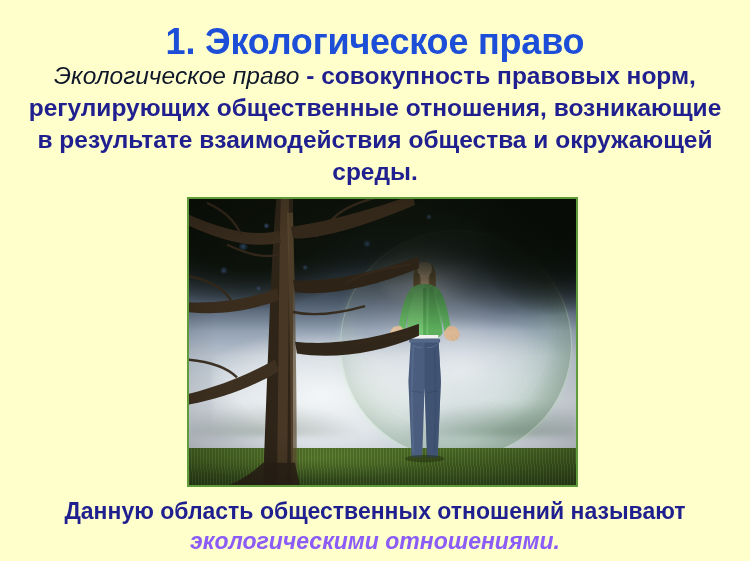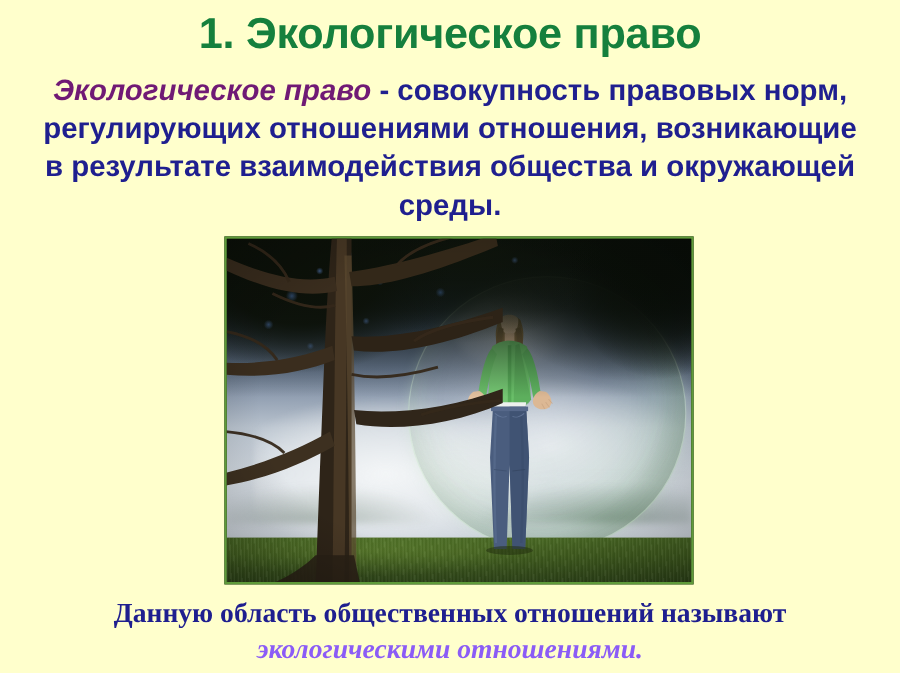--- a/index.html
+++ b/index.html
@@ -19,48 +19,48 @@
     position: relative;
     width: 750px;
     height: 561px;
     background: #ffffcc;
     box-sizing: border-box;
   }
 
   
   .slide-title {
     position: absolute;
-    top: 4px;
+    top: 18px;
     left: 0;
     width: 750px;
     text-align: center;
     font-size: 36px;
     font-weight: bold;
-    color: #15803d;
+    color: #1d4ed8;
     letter-spacing: -0.2px;
     line-height: 48px;
     white-space: nowrap;
   }
 
   
   .definition {
     position: absolute;
     top: 60px;
     left: 26px;
     width: 698px;
     text-align: center;
     font-size: 24.5px;
     font-weight: bold;
     color: #1f1f8f;
     line-height: 32px;
   }
   .definition .term {
-    color: #701a75;
+    color: #0f172a;
     font-style: italic;
-    font-weight: bold;
+    font-weight: normal;
   }
 
   
   .photo-frame {
     position: absolute;
     left: 187px;
     top: 197px;
     width: 391px;
     height: 290px;
     border: 2px solid #5f9b3a;
@@ -232,38 +232,37 @@
   .conclusion {
     position: absolute;
     top: 496px;
     left: 16px;
     width: 718px;
     text-align: center;
     font-size: 23px;
     font-weight: bold;
     color: #1f1f8f;
     line-height: 30px;
-    font-family: Liberation Serif, serif;
   }
   .conclusion .emph {
     display: block;
     color: #8b5cf6;
     font-style: italic;
     font-weight: bold;
   }
 </style>
 </head>
 <body>
 
 <div class="slide">
 
   <div class="slide-title">1. Экологическое право</div>
 
   <div class="definition">
-    <span class="term">Экологическое право</span><span> - совокупность правовых норм, регулирующих отношениями отношения, возникающие в результате взаимодействия общества и окружающей среды.</span>
+    <span class="term">Экологическое право</span><span> - совокупность правовых норм, регулирующих общественные отношения, возникающие в результате взаимодействия общества и окружающей среды.</span>
   </div>
 
   <div class="photo-frame">
     <div class="photo">
 
       <div class="sky"></div>
       <div class="clouds"></div>
       <div class="treeline"></div>
 
       <div class="bubble"></div>

